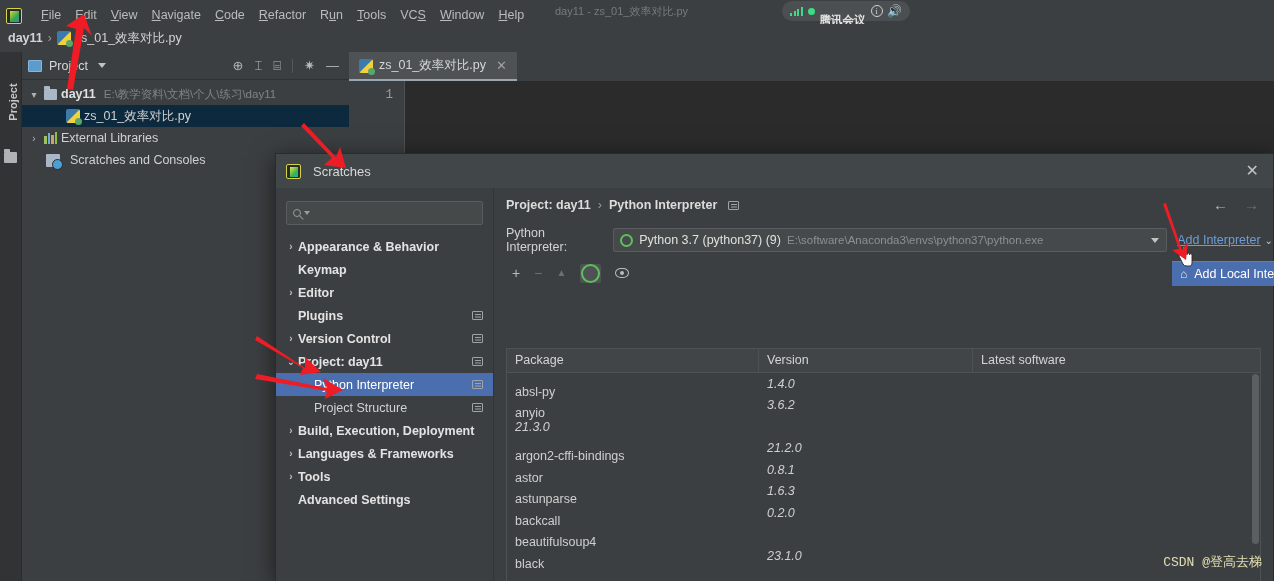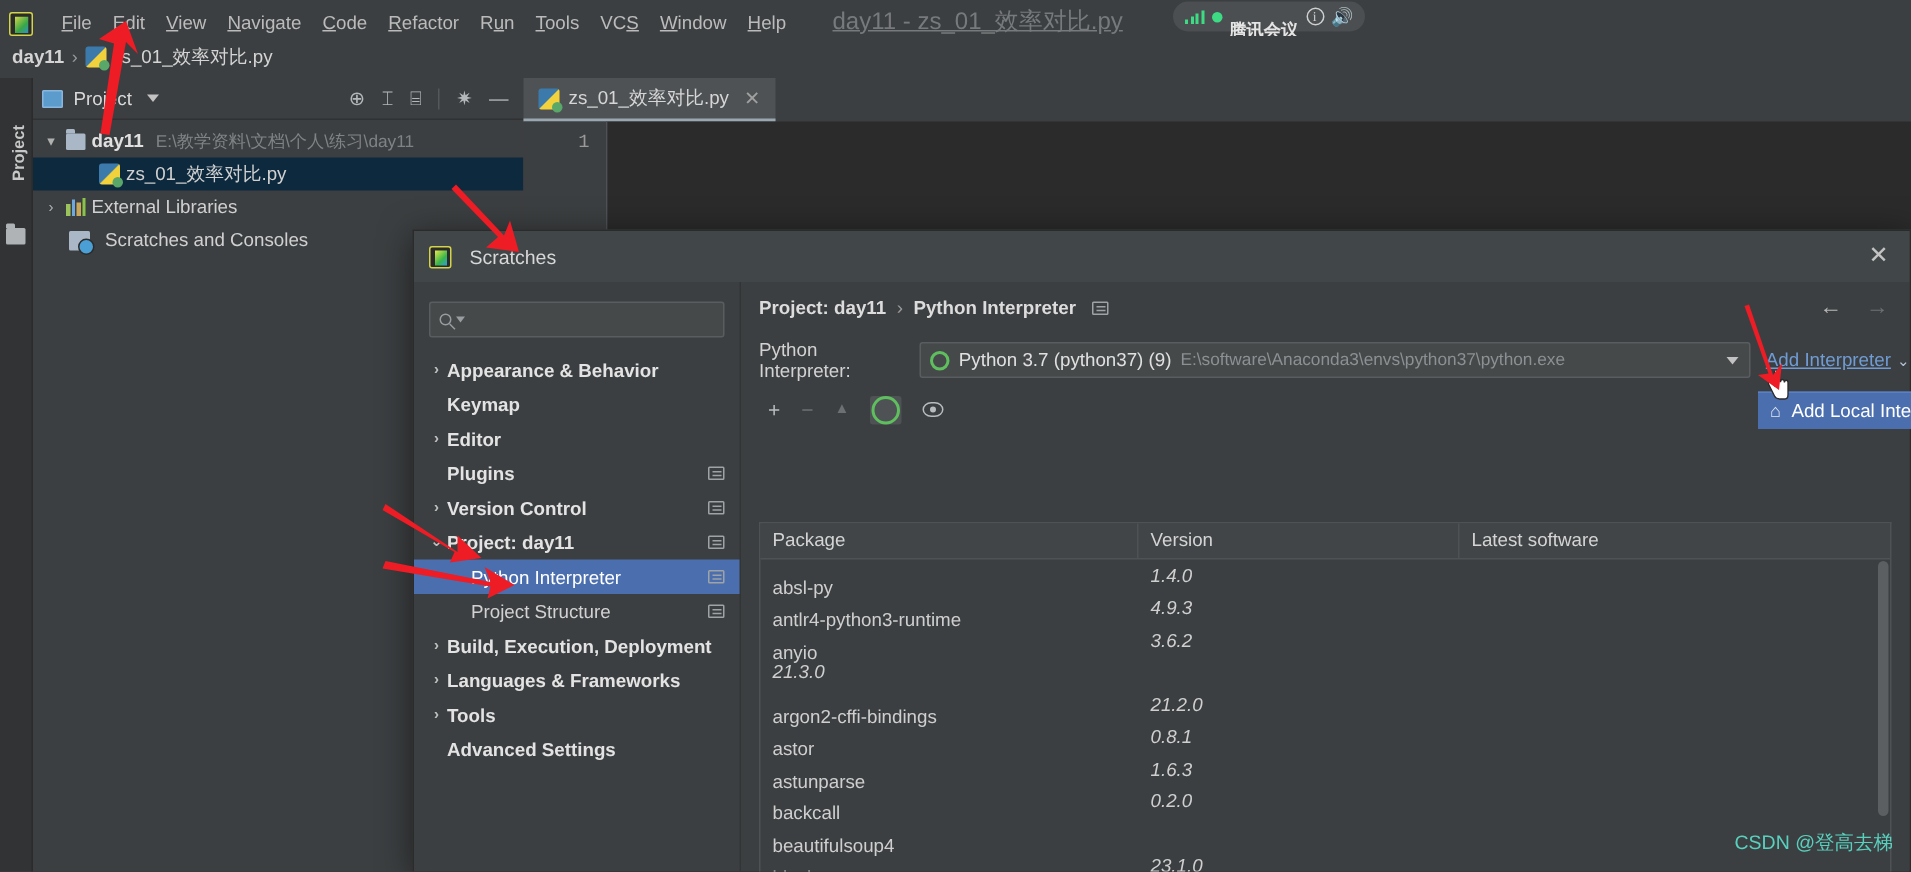--- a/index.html
+++ b/index.html
@@ -27,21 +27,21 @@
     background: linear-gradient(135deg,#e8e84a 0%, #39b54a 60%, #2f9fd4 100%);
     clip-path: polygon(0 0,100% 0,100% 100%,0 100%);
     opacity: .9;
   }
   .menu-item {
     font-size: 12.5px; color: #bbbbbb; padding: 2px 7px; white-space: nowrap;
   }
   .menu-item u { text-decoration: underline; }
   .win-title {
     position: absolute; left: 555px; top: 4px;
-    font-size: 16px; color: #777a7c; white-space: nowrap; text-decoration: underline;
+    font-size: 11px; color: #777a7c; white-space: nowrap;
   }
 
   
   .tm-widget {
     position: absolute; left: 782px; top: 1px; height: 20px;
     background: #4b4f51; border-radius: 10px;
     display: flex; align-items: center; gap: 5px; padding: 0 8px;
   }
   .tm-bars { display: flex; align-items: flex-end; gap: 1.5px; height: 9px; }
   .tm-bars i { display: block; width: 2px; background: #3ddc84; }
@@ -329,21 +329,21 @@
     position: absolute; left: 1178px; top: 247px; z-index: 60;
     width: 16px; height: 20px; pointer-events: none;
   }
 
   
   .arrow { position: absolute; z-index: 70; pointer-events: none; }
 
   
   .watermark {
     position: absolute; right: 12px; bottom: 10px; z-index: 80;
-    font-size: 13px; color: #5eead4; opacity: .85; white-space: nowrap;
+    font-size: 13px; color: #fef9c3; opacity: .85; white-space: nowrap; font-family: Liberation Mono, monospace;
   }
 </style>
 </head>
 <body>
 
 <div id="root">
 
   <div class="menubar">
     <div class="app-logo"></div>
     <div class="menu-item"><u>F</u>ile</div>
@@ -554,24 +554,20 @@
             <div class="col-pkg">Package</div>
             <div class="col-ver">Version</div>
             <div class="col-lat">Latest software</div>
           </div>
           <div>
             <div class="pkg-row">
               <span class="c1">absl-py</span>
               <span class="c2">1.4.0</span>
             </div>
             <div class="pkg-row">
-              <span class="c1">antlr4-python3-runtime</span>
-              <span class="c2">4.9.3</span>
-            </div>
-            <div class="pkg-row">
               <span class="c1">anyio</span>
               <span class="c2">3.6.2</span>
             </div>
             <div class="pkg-row">
               <span class="c2">21.3.0</span>
             </div>
             <div class="pkg-row">
               <span class="c1">argon2-cffi-bindings</span>
               <span class="c2">21.2.0</span>
             </div>

